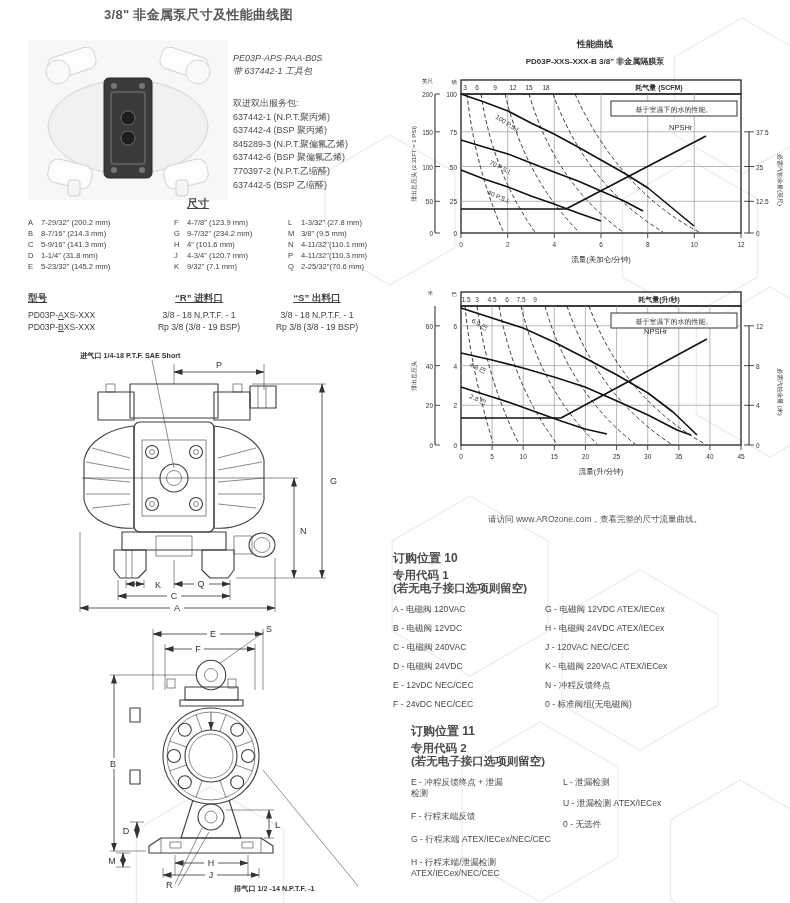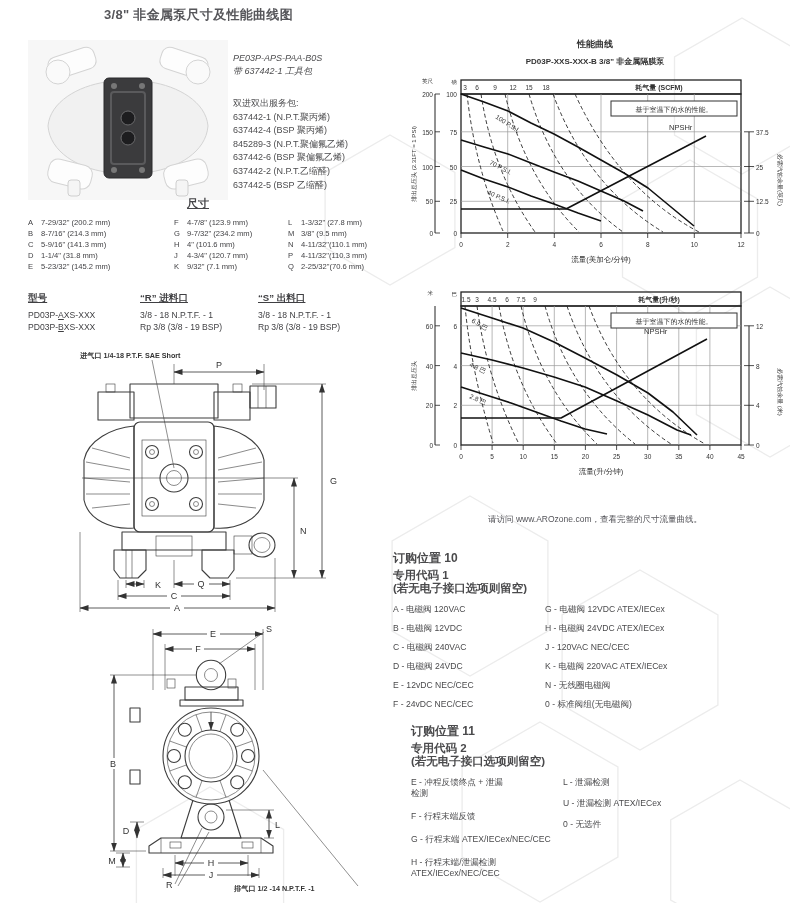--- a/index.html
+++ b/index.html
@@ -13,21 +13,21 @@
   .kits{left:233px;top:97px;font-size:9px;line-height:13.6px;color:#4d4d4f}
   .dims{left:28px;top:196px;width:360px}
   .dims-h{width:340px;text-align:center;font-size:11px;font-weight:bold;text-decoration:underline;color:#454548}
   .dims-cols{display:flex;margin-top:6px}
   .dcol{display:flex;flex-direction:column}
   .dcol1{width:146px}.dcol2{width:114px}.dcol3{width:100px}
   .drow{font-size:7.6px;line-height:11px;white-space:nowrap;color:#3f3f42}
   .dl{display:inline-block;width:13px}
   .models{left:28px;top:292px;display:flex;font-size:8.6px;color:#3f3f42}
   .mcol{display:flex;flex-direction:column}
-  .mcol1{width:112px}.mcol2{width:118px;}.mcol3{width:118px;}
+  .mcol1{width:112px}.mcol2{width:118px;text-align:center}.mcol3{width:118px;text-align:center}
   .mhead{font-size:9.6px;font-weight:bold;text-decoration:underline;margin-bottom:4px}
   .mrow{line-height:12px;white-space:nowrap}
   .u{text-decoration:underline}
   .perf-title{left:415px;top:38px;width:360px;text-align:center;font-size:9px;font-weight:bold;color:#333}
   .perf-sub{left:415px;top:56px;width:360px;text-align:center;font-size:8px;font-weight:bold;color:#333}
   .site-note{left:415px;top:514px;width:360px;text-align:center;font-size:8.5px;color:#55555a}
   .ordering{width:395px;color:#4a4a4c}
   .ord10{left:393px;top:551px}
   .ord11{left:411px;top:724px}
   .ord-t{font-size:12px;font-weight:bold;line-height:14px;margin-bottom:4px}
@@ -107,21 +107,21 @@
     <div>PE03P-APS-PAA-B0S</div>
     <div>带 637442-1 工具包</div>
   </div>
 
   <div class="layer abs kits">
     <div>双进双出服务包:</div>
     <div>637442-1 (N.P.T.聚丙烯)</div>
     <div>637442-4 (BSP 聚丙烯)</div>
     <div>845289-3 (N.P.T.聚偏氟乙烯)</div>
     <div>637442-6 (BSP 聚偏氟乙烯)</div>
-    <div>637442-2 (N.P.T.乙缩醛)</div>
+    <div>770397-2 (N.P.T.乙缩醛)</div>
     <div>637442-5 (BSP 乙缩醛)</div>
   </div>
 
   <div class="layer abs dims">
     <div class="dims-h">尺寸</div>
     <div class="dims-cols">
       <div class="dcol dcol1">
         <div class="drow"><span class="dl">A</span><span>7-29/32" (200.2 mm)</span></div>
         <div class="drow"><span class="dl">B</span><span>8-7/16" (214.3 mm)</span></div>
         <div class="drow"><span class="dl">C</span><span>5-9/16" (141.3 mm)</span></div>
@@ -585,21 +585,21 @@
         <div class="oitem">C - 电磁阀 240VAC</div>
         <div class="oitem">D - 电磁阀 24VDC</div>
         <div class="oitem">E - 12vDC NEC/CEC</div>
         <div class="oitem">F - 24vDC NEC/CEC</div>
       </div>
       <div class="ocol2">
         <div class="oitem">G - 电磁阀 12VDC ATEX/IECex</div>
         <div class="oitem">H - 电磁阀 24VDC ATEX/IECex</div>
         <div class="oitem">J - 120VAC NEC/CEC</div>
         <div class="oitem">K - 电磁阀 220VAC ATEX/IECex</div>
-        <div class="oitem">N - 无线圈电磁阀</div>
+        <div class="oitem">N - 冲程反馈终点</div>
         <div class="oitem">0 - 标准阀组(无电磁阀)</div>
       </div>
     </div>
   </div>
 
   <div class="layer abs ordering ord11">
     <div class="ord-t">订购位置 11</div>
     <div class="ord-s">专用代码 2</div>
     <div class="ord-n">(若无电子接口选项则留空)</div>
     <div class="ord-cols">

